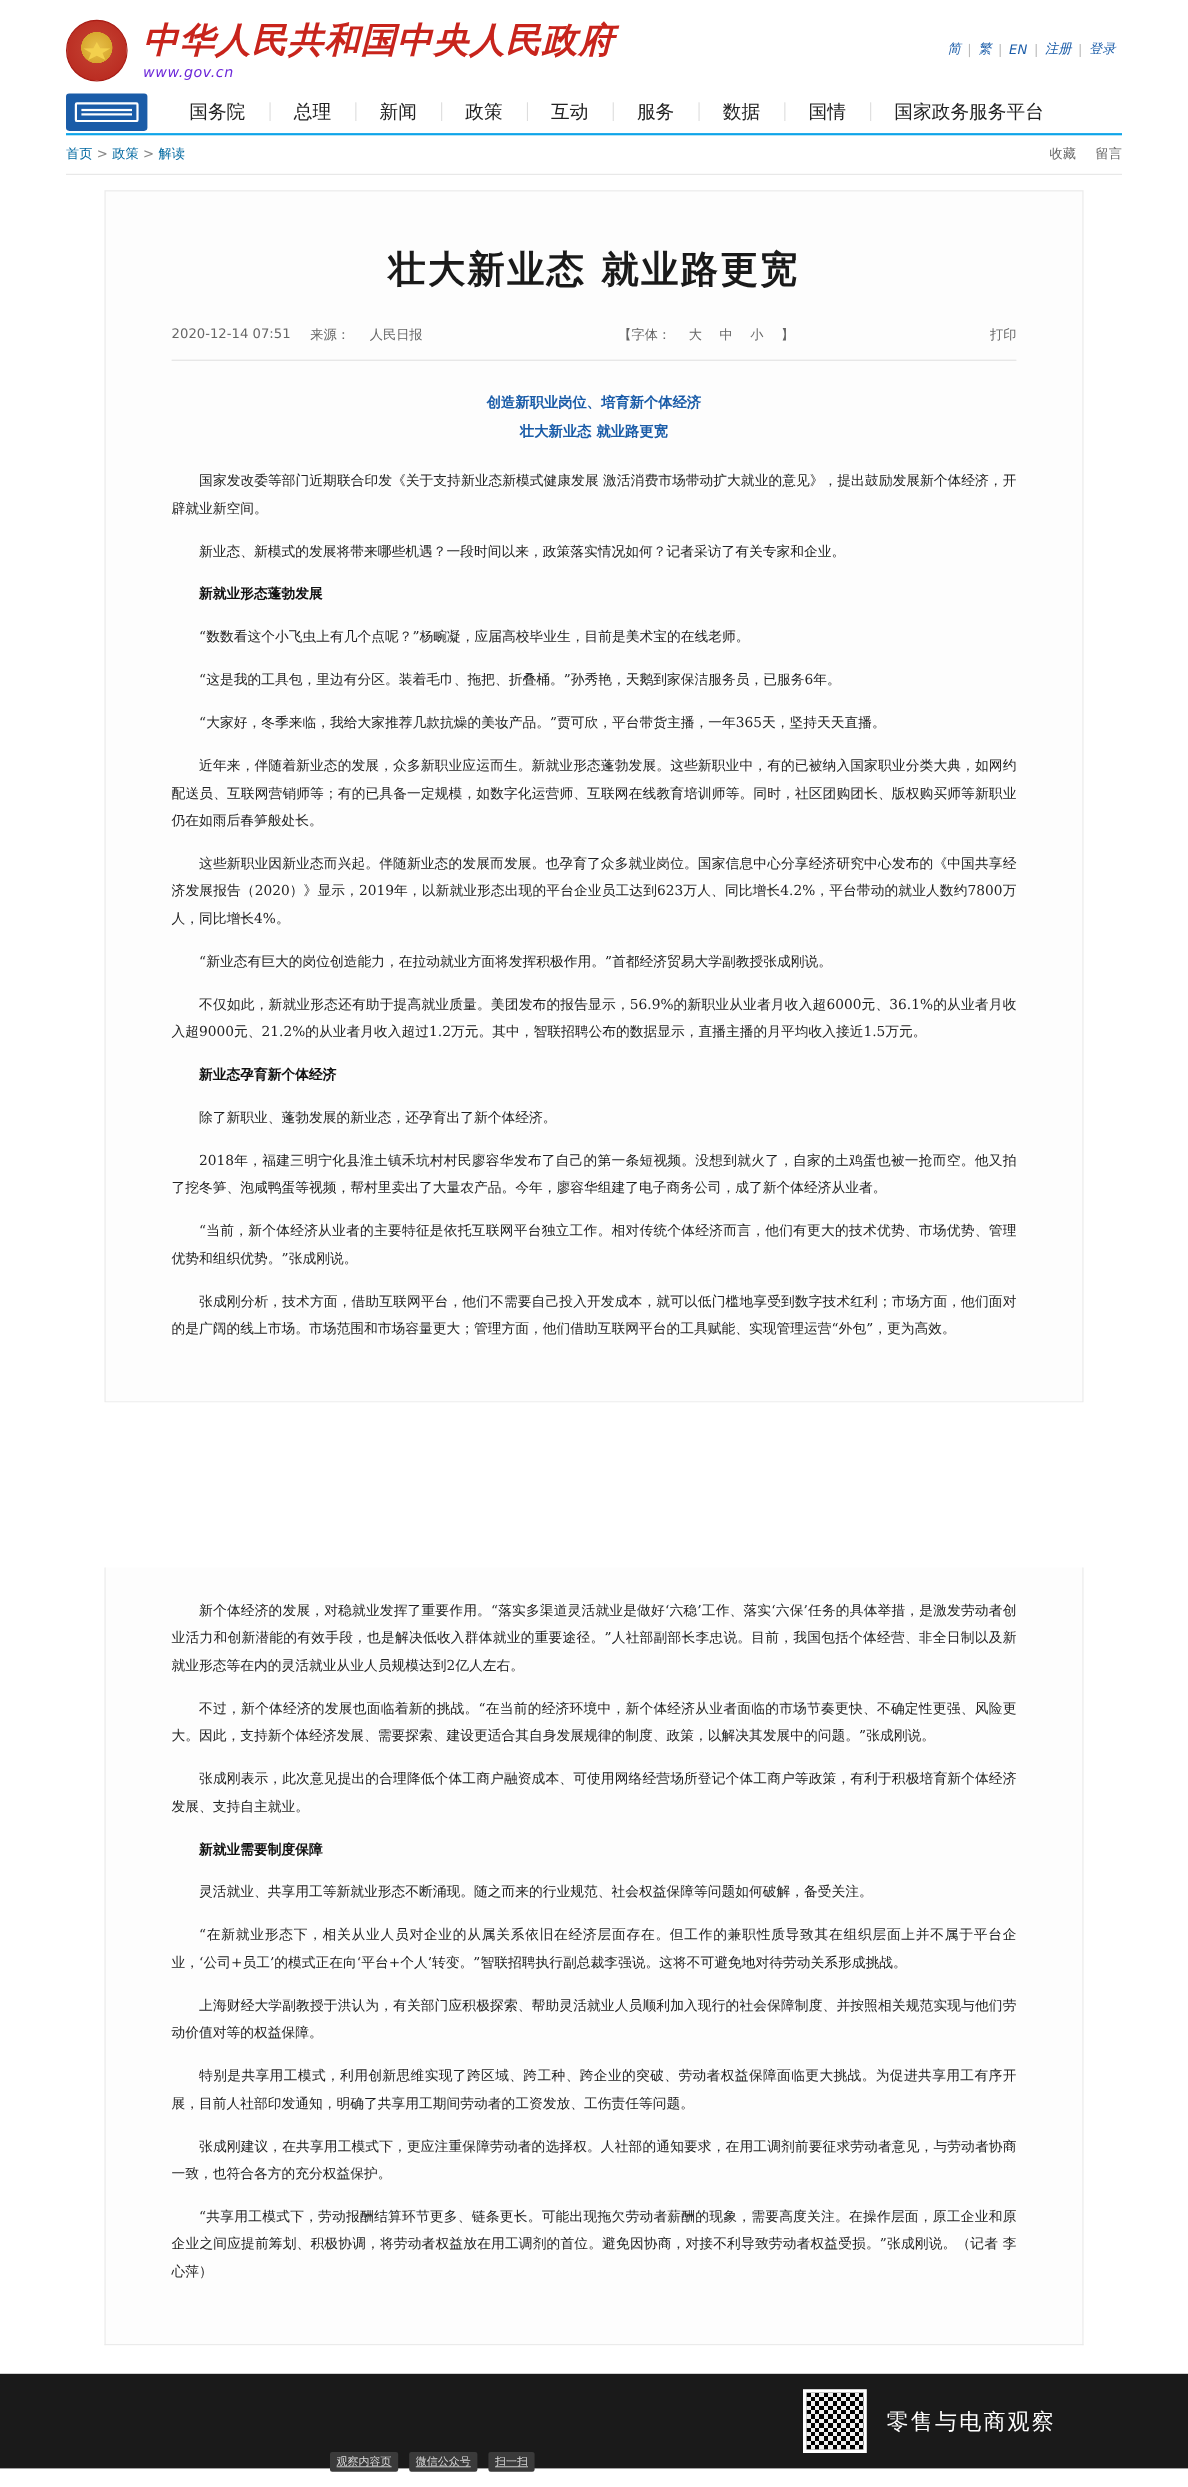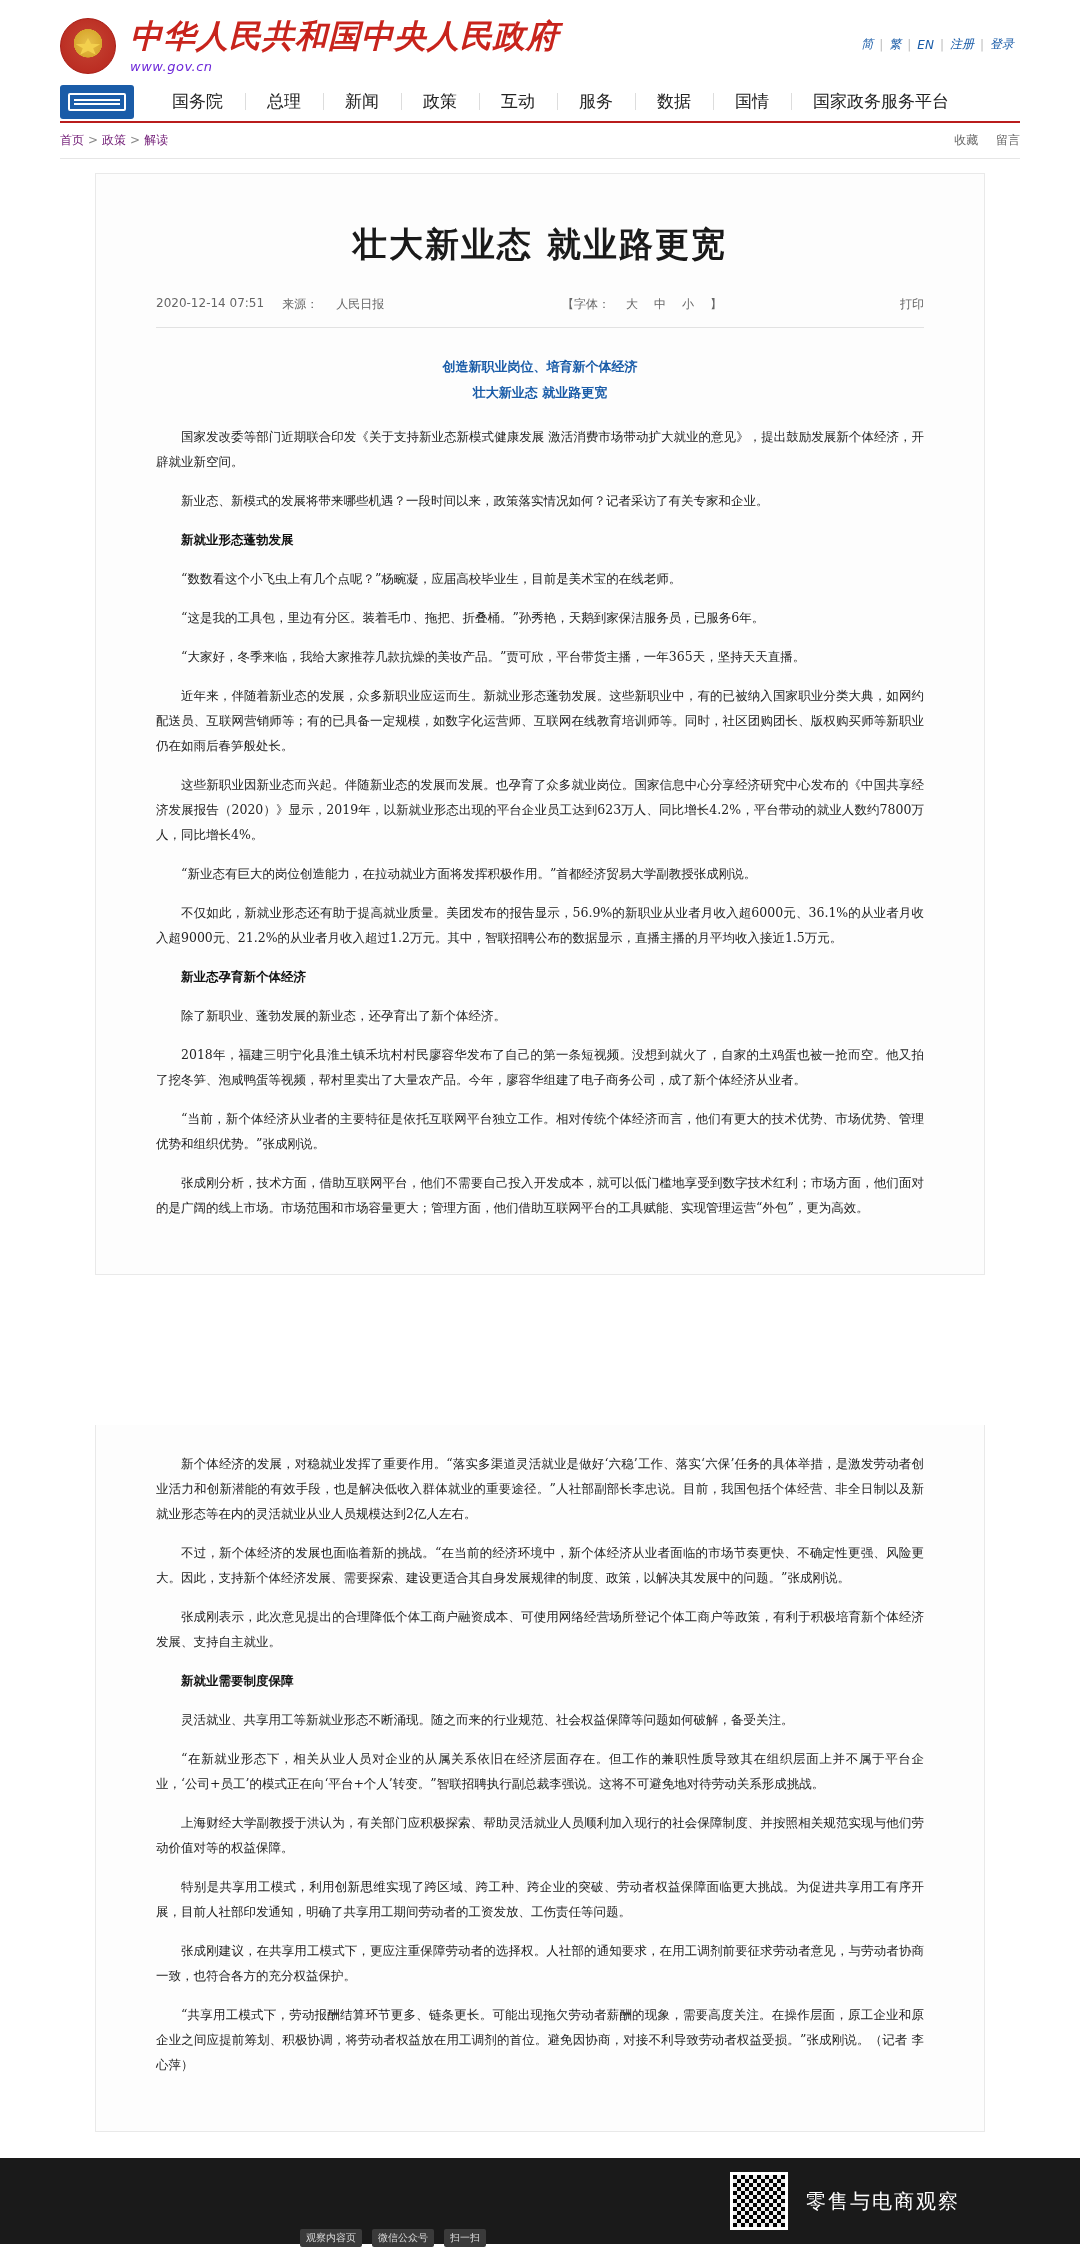--- a/index.html
+++ b/index.html
@@ -78,21 +78,21 @@
     color: #1a5ca8;
     text-decoration: none;
     padding: 0 6px;
   }
   .top-links .sep { color: #bbb; }
 
   
   .nav-wrap {
     width: 960px;
     margin: 10px auto 0;
-    border-bottom: 2px solid #b91c1c;
+    border-bottom: 2px solid #0ea5e9;
   }
   .nav {
     display: flex;
     align-items: center;
     gap: 0;
     padding-bottom: 2px;
   }
   .nav-logo {
     width: 74px; height: 34px;
     background: #1a5ca8;
@@ -137,21 +137,21 @@
     width: 960px;
     margin: 0 auto;
     padding: 9px 0 9px 0;
     display: flex;
     justify-content: space-between;
     align-items: center;
     font-size: 12px;
     color: #444;
     border-bottom: 1px solid #e6e6e6;
   }
-  .breadcrumb a { color: #701a75; text-decoration: none; }
+  .breadcrumb a { color: #0369a1; text-decoration: none; }
   .breadcrumb .sp { color: #888; margin: 0 4px; }
   .crumb-right { color: #666; }
   .crumb-right span { margin-left: 14px; }
 
   
   .article-card {
     width: 890px;
     margin: 14px auto 0;
     background: #fdfdfd;
     border: 1px solid #e9e9e9;
@@ -246,20 +246,21 @@
     text-align: center;
   }
   .footer-left-tag {
     position: absolute;
     left: 300px;
     bottom: 14px;
     display: flex;
     gap: 10px;
     font-size: 10px;
     color: #bdbdbd;
+    text-decoration: underline;
   }
   .tag-box {
     background: #3a3a3a;
     color: #d8d8d8;
     padding: 2px 6px;
     border-radius: 2px;
   }
 </style>
 </head>
 <body>

